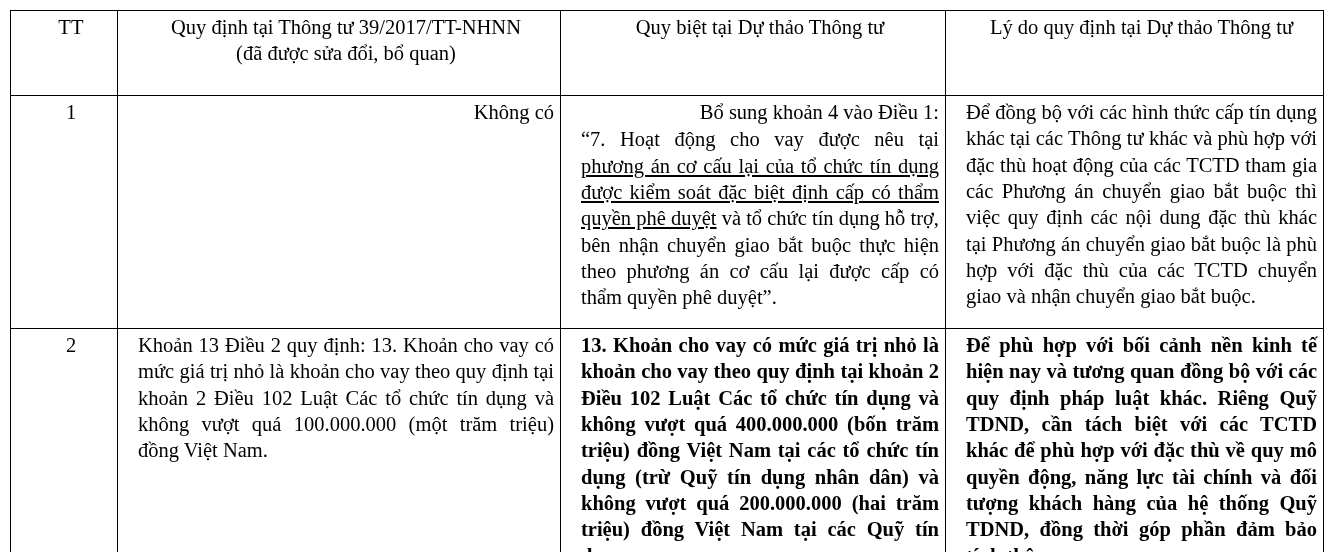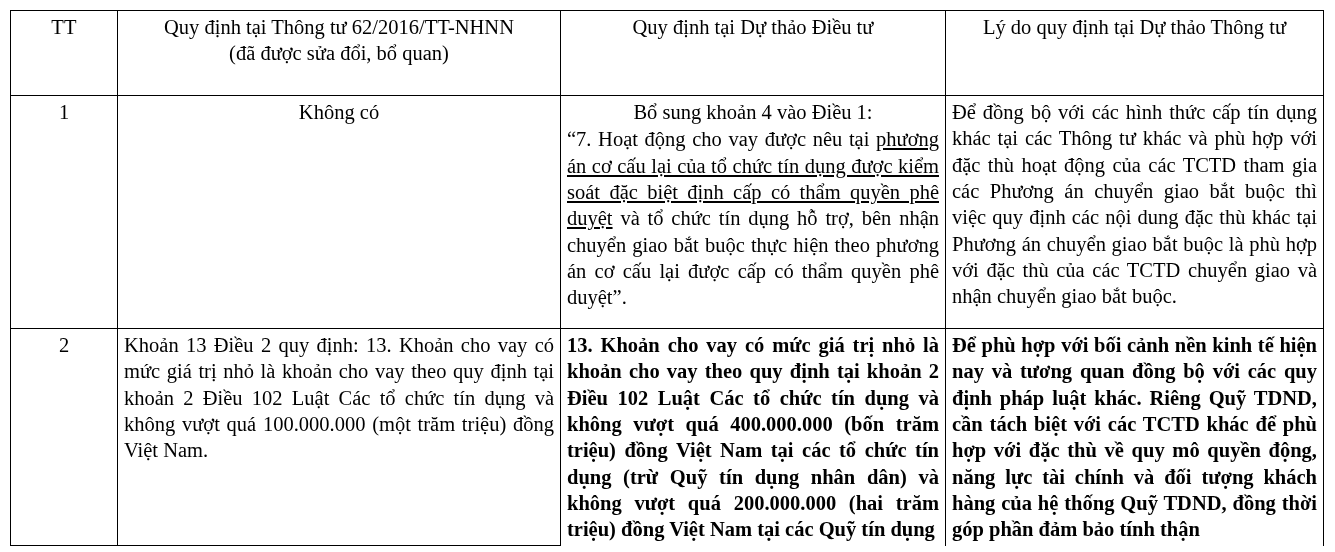--- a/index.html
+++ b/index.html
@@ -25,21 +25,21 @@
     left: 10px;
     top: 10px;
     width: 1313px;
     border-collapse: collapse;
     table-layout: fixed;
   }
   table.cmp-table td,
   table.cmp-table th {
     border: 1.4px solid #000000;
     vertical-align: top;
-    padding: 3px 6px 3px 6px;
+    padding: 3px 6px 3px 20px;
     font-size: 20.5px;
     line-height: 1.285;
     font-weight: normal;
   }
   
   col.c-tt      { width: 107px; }
   col.c-current { width: 443px; }
   col.c-draft   { width: 385px; }
   col.c-reason  { width: 378px; }
 
@@ -59,21 +59,21 @@
     vertical-align: top;
     padding-top: 4px;
   }
   td.cell-text p {
     margin: 0;
     text-align: justify;
     text-justify: inter-word;
     hyphens: none;
   }
   td.cell-text p + p { margin-top: 1px; }
-  td.cell-text p.lead { text-align: center; }
+  td.cell-text p.lead { text-align: right; }
   .u { text-decoration: underline; text-underline-offset: 2px; }
 
   
   tr.row-1 td { height: 226px; }
   tr.row-2 td { height: 206px; }
 
   
   tr.row-2 td.cell-num,
   tr.row-2 td.cell-current { border-bottom: 1.4px solid #000000; }
   tr.row-2 td.cell-draft,
@@ -89,24 +89,24 @@
       <col class="c-tt">
       <col class="c-current">
       <col class="c-draft">
       <col class="c-reason">
     </colgroup>
 
     <thead>
       <tr>
         <th class="th-tt">TT</th>
         <th>
-          <span>Quy định tại Thông tư 62/2016/TT-NHNN</span><br>
+          <span>Quy định tại Thông tư 39/2017/TT-NHNN</span><br>
           <span>(đã được sửa đổi, bổ quan)</span>
         </th>
-        <th>Quy định tại Dự thảo Điều tư</th>
+        <th>Quy biệt tại Dự thảo Thông tư</th>
         <th>Lý do quy định tại Dự thảo Thông tư</th>
       </tr>
     </thead>
 
     <tbody>
 
       <tr class="row-1">
         <td class="cell-num">1</td>
 
         <td class="cell-text cell-current">

